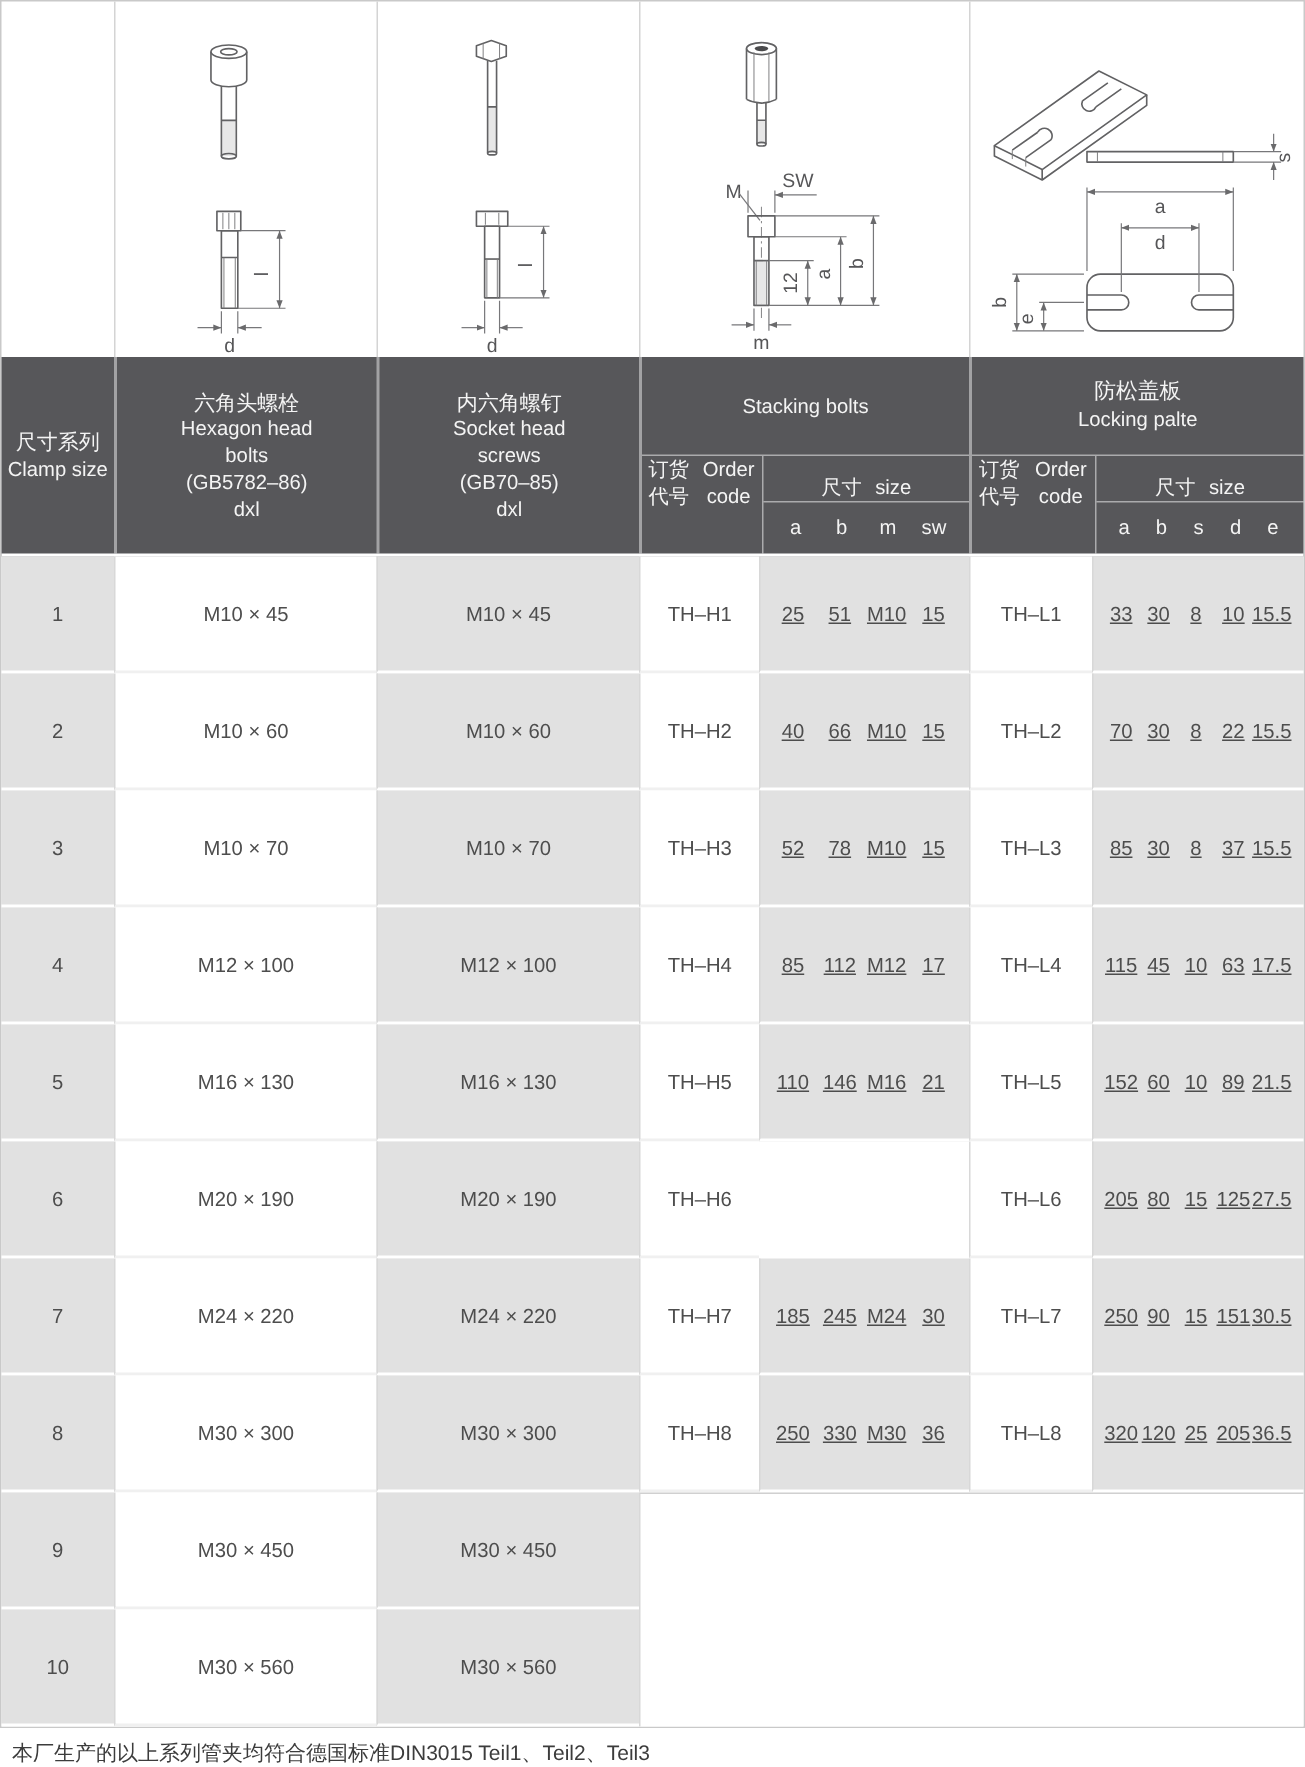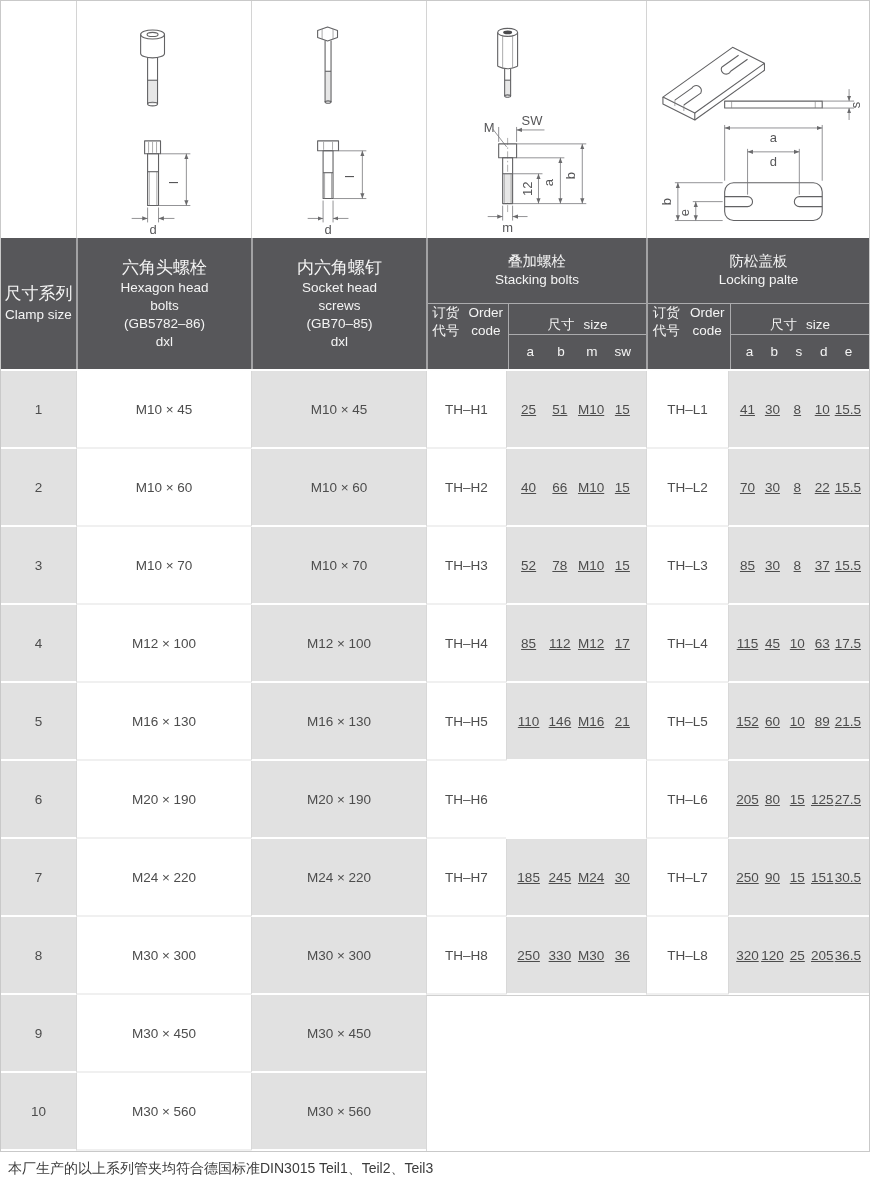--- a/index.html
+++ b/index.html
@@ -32,21 +32,21 @@
   
   .thead {
     display:grid;
     grid-template-columns:75px 175px 175px 220px 223px;
     height:133px; box-sizing:border-box;
     background:#57575a; color:#f4f4f4;
     border-bottom:2px solid #fff;
     font-size:13.5px; line-height:1.32; text-align:center;
   }
   .th { display:flex; flex-direction:column; justify-content:center; }
-  .th .zh { font-size:17px; }
+  .th .zh { font-size:14px; }
   .thead > div + div { border-left:2px solid rgba(255,255,255,.45); }
   .th-group { display:flex; flex-direction:column; }
   .group-title {
     height:66px; box-sizing:border-box;
     display:flex; flex-direction:column; justify-content:center;
     border-bottom:1px solid rgba(255,255,255,.5);
   }
   .group-title .zh { font-size:14.5px; }
   .group-sub { flex:1; display:flex; }
   .order-col {
@@ -261,21 +261,20 @@
     <div class="th c3">
       <div class="zh">内六角螺钉</div>
       <div>Socket head</div>
       <div>screws</div>
       <div>(GB70–85)</div>
       <div>dxl</div>
     </div>
 
     <div class="th-group c45">
       <div class="group-title">
-        <div class="zh">叠加螺栓</div>
         <div>Stacking bolts</div>
       </div>
       <div class="group-sub">
         <div class="order-col">
           <div>订货代号</div>
           <div>Order code</div>
         </div>
         <div class="size-col">
           <div class="size-title">
             <span>尺寸</span>
@@ -324,21 +323,21 @@
       <div class="cell gray c3" style="grid-area: 1 / 3;">M10 × 45</div>
       <div class="cell white c4" style="grid-area: 1 / 4;">TH–H1</div>
       <div class="cell gray c5 dims g4" style="grid-area: 1 / 5;">
         <span>25</span>
         <span>51</span>
         <span>M10</span>
         <span>15</span>
       </div>
       <div class="cell white c6" style="grid-area: 1 / 6;">TH–L1</div>
       <div class="cell gray c7 dims g5" style="grid-area: 1 / 7;">
-        <span>41</span>
+        <span>33</span>
         <span>30</span>
         <span>8</span>
         <span>10</span>
         <span>15.5</span>
       </div>
       <div class="cell gray c1" style="grid-area: 2 / 1;">2</div>
       <div class="cell white c2" style="grid-area: 2 / 2;">M10 × 60</div>
       <div class="cell gray c3" style="grid-area: 2 / 3;">M10 × 60</div>
       <div class="cell white c4" style="grid-area: 2 / 4;">TH–H2</div>
       <div class="cell gray c5 dims g4" style="grid-area: 2 / 5;">

